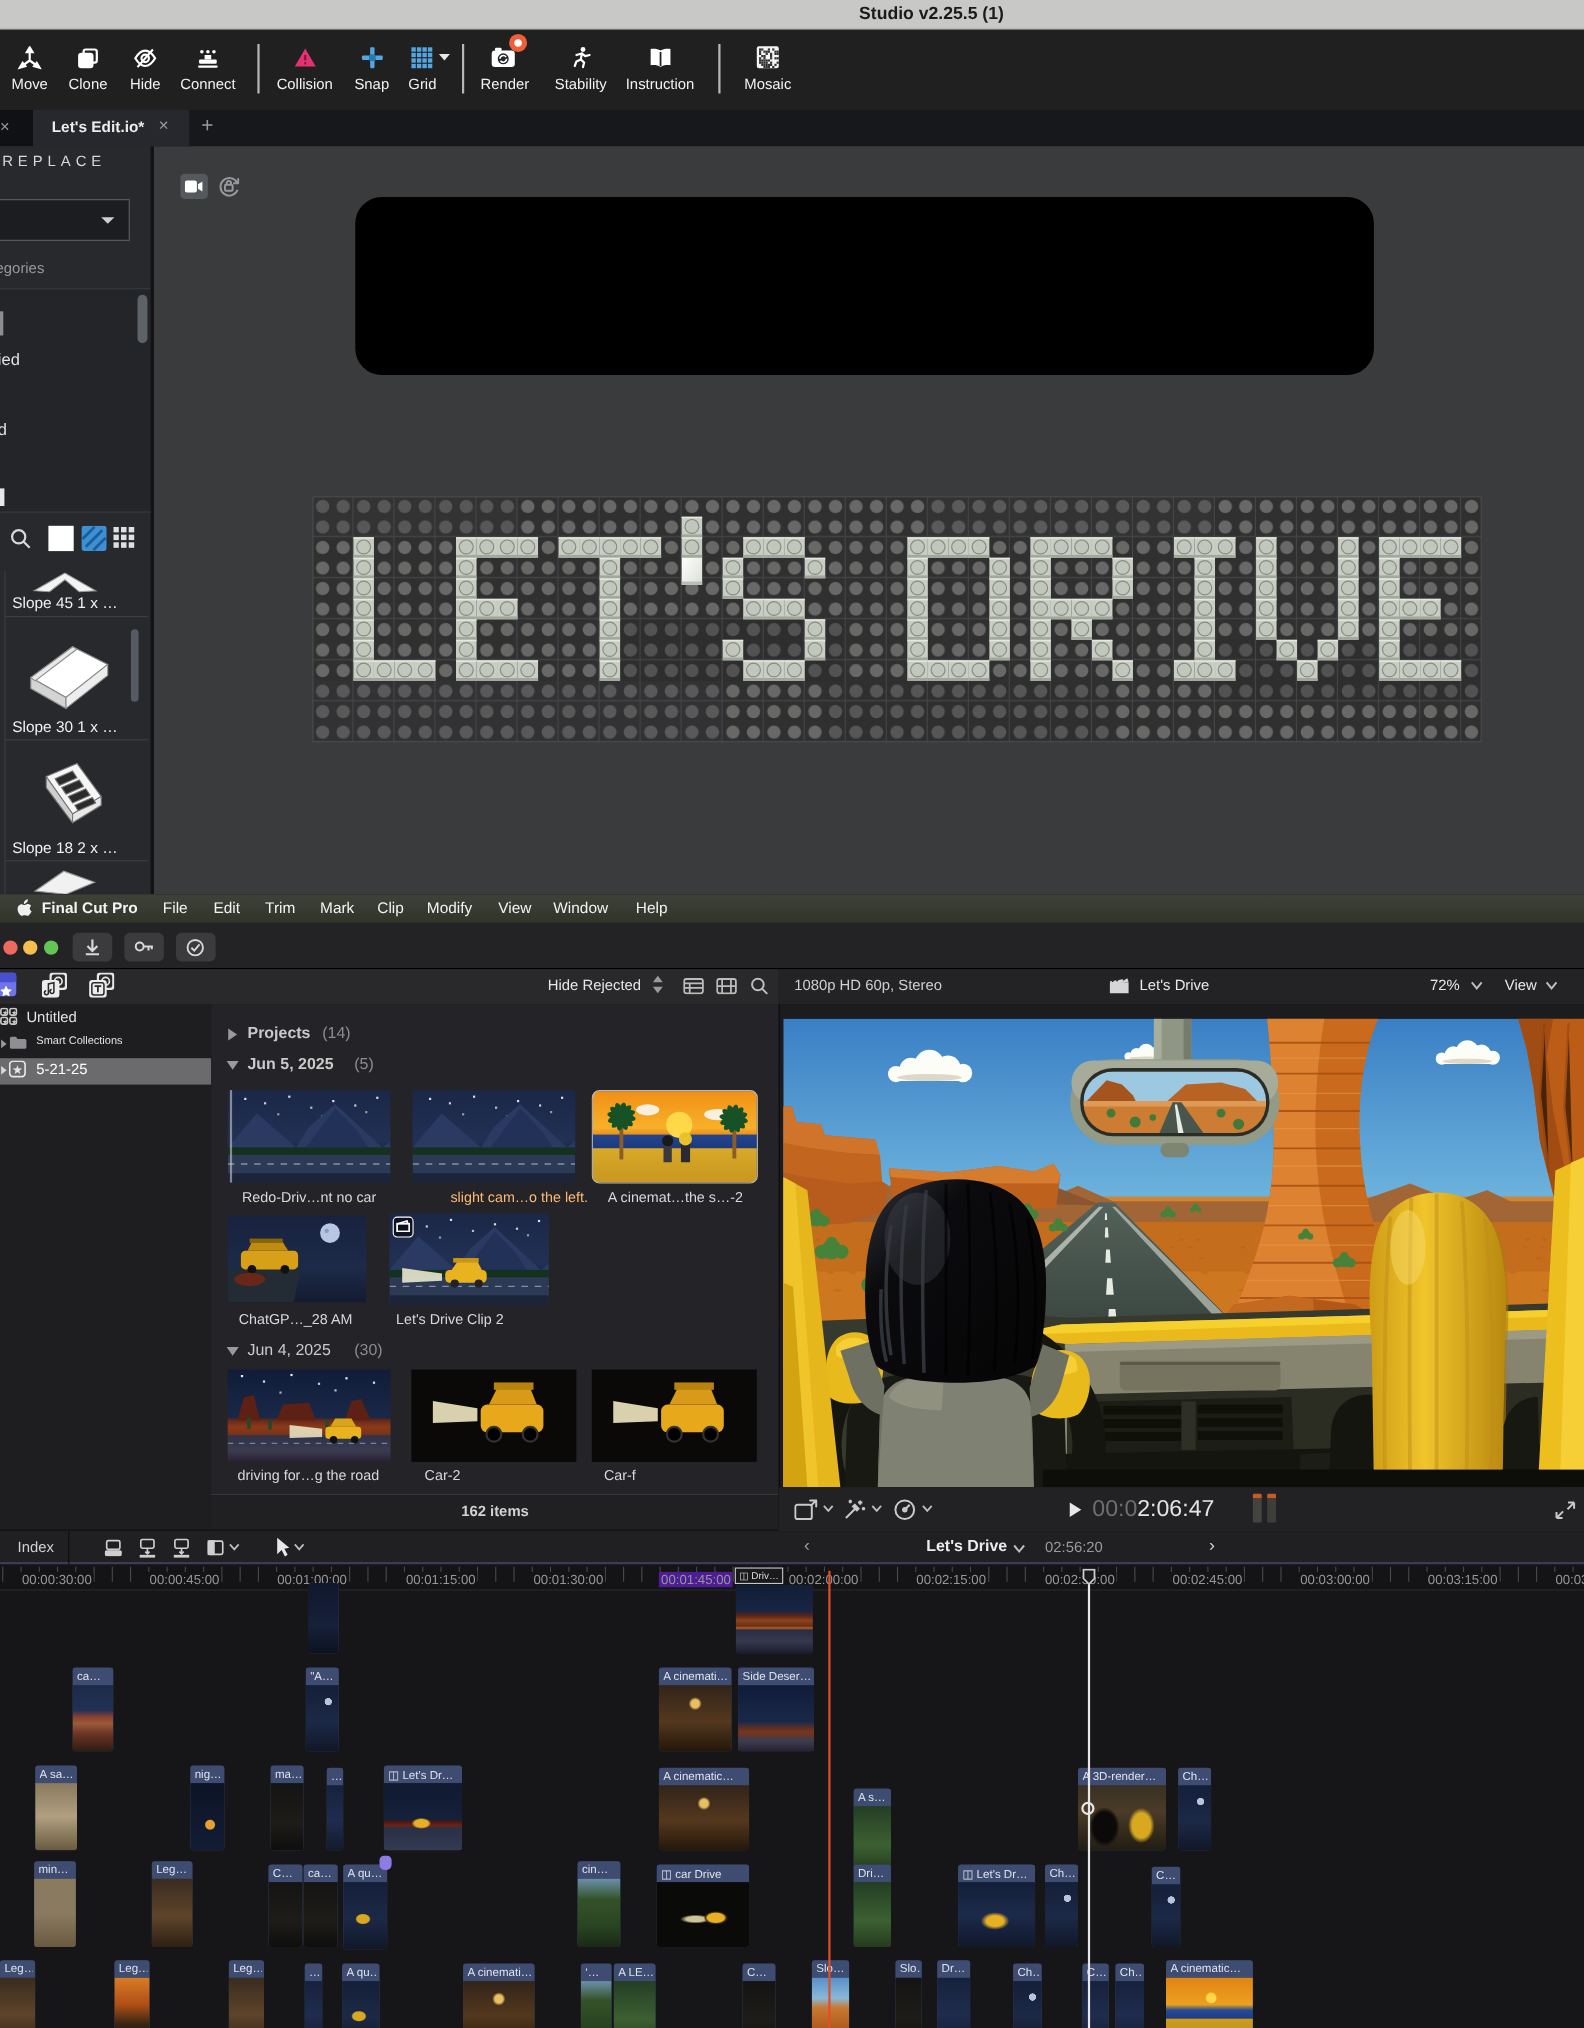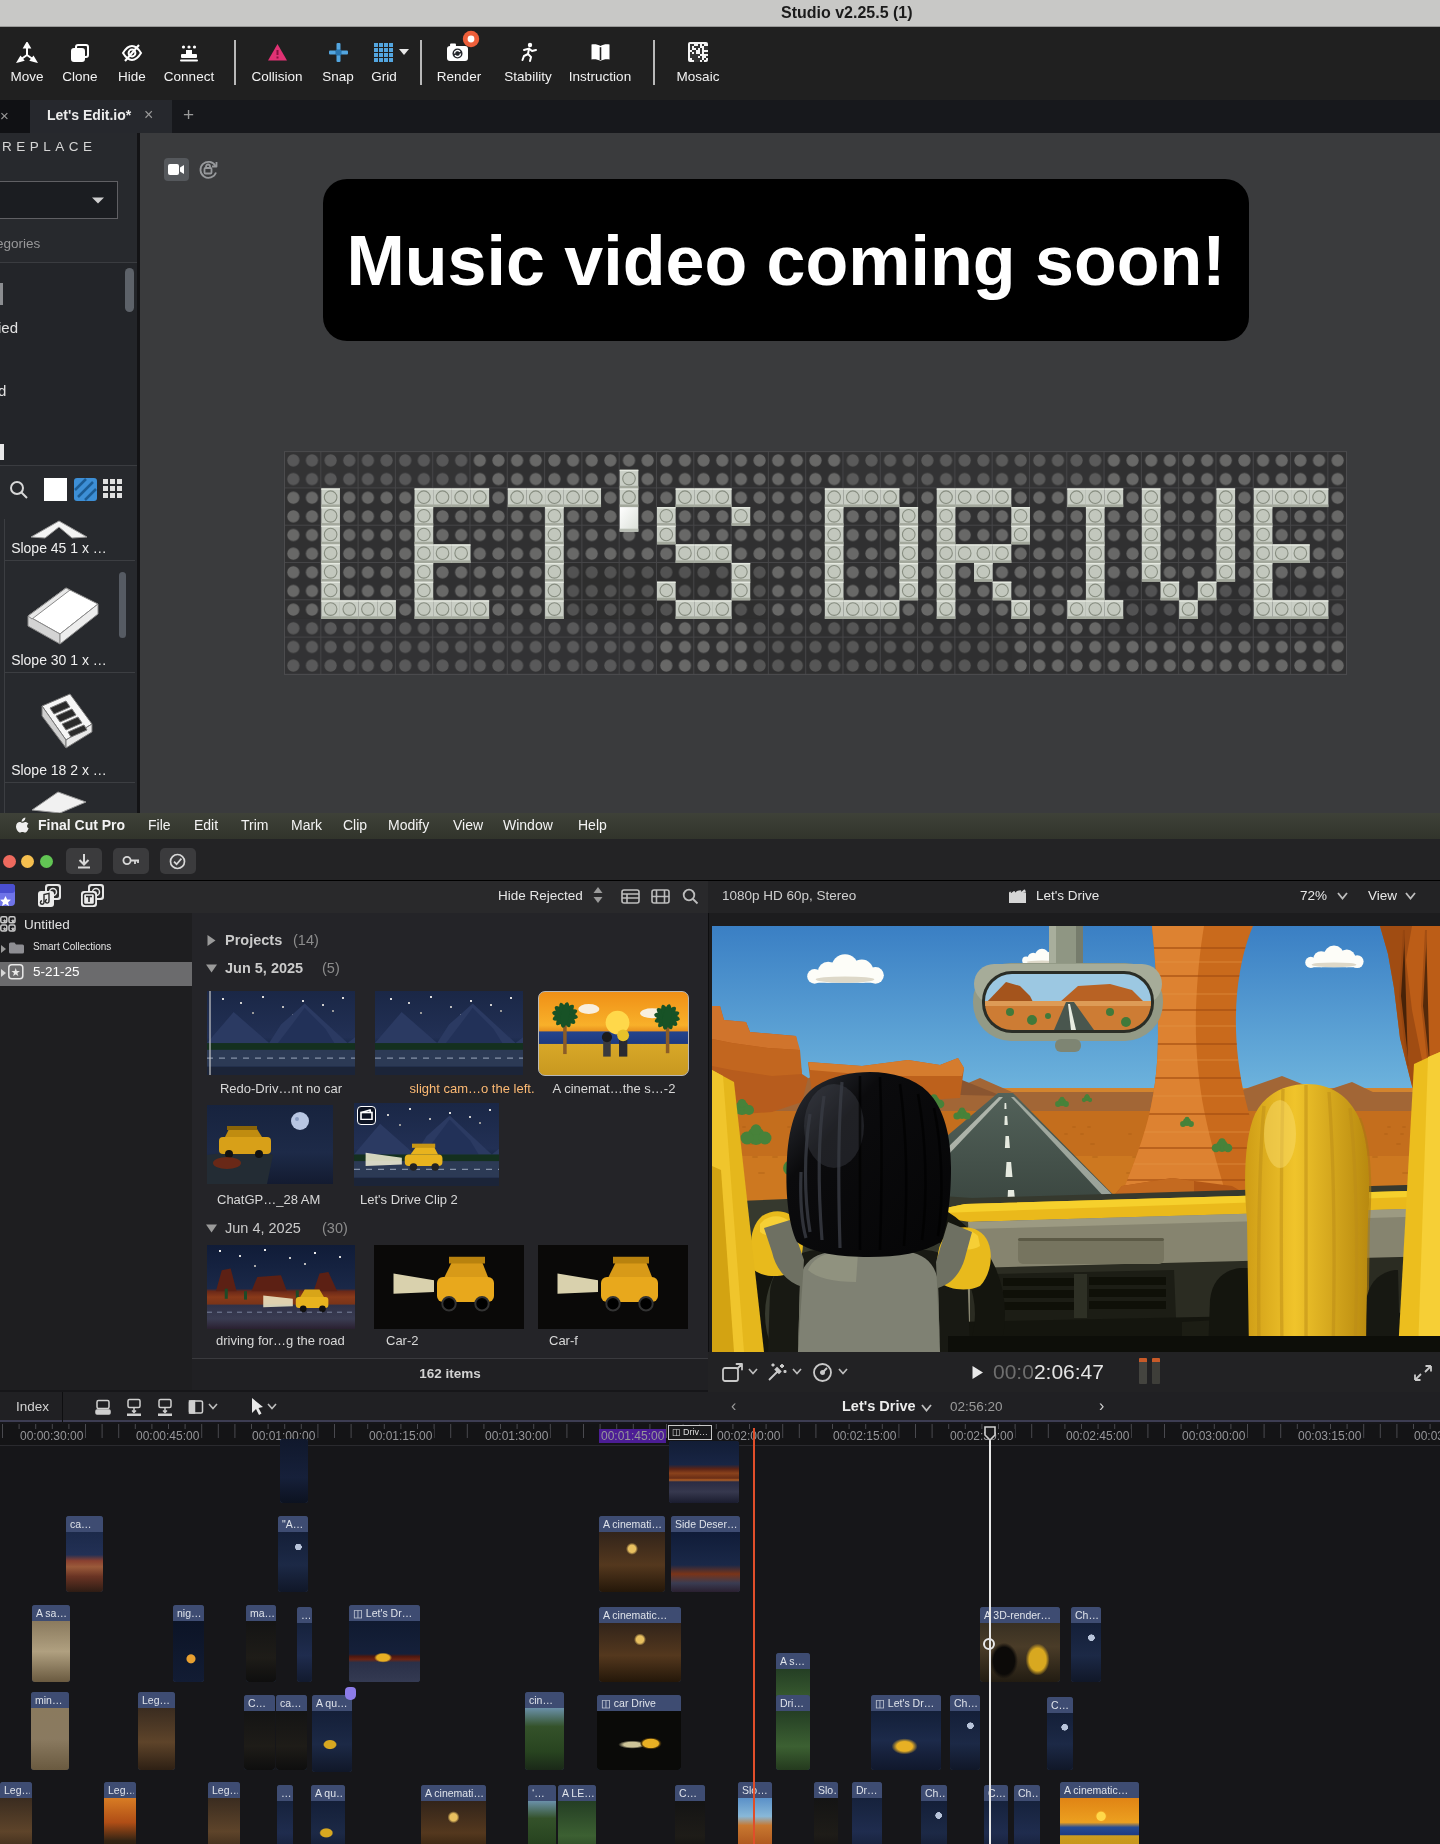--- a/index.html
+++ b/index.html
@@ -249,21 +249,20 @@
     </svg>
     <svg style="position:absolute;left:197px;top:159px" width="22" height="22" viewBox="0 0 22 22" xmlns="http://www.w3.org/2000/svg">
       <g fill="none" stroke="#97999c" stroke-width="1.8">
         <path d="M18.5 7 A8 8 0 1 0 19 13.5"></path>
         <path d="M19.5 3 V7.5 H15" stroke-linejoin="round"></path>
         <rect x="7.5" y="9" width="7" height="5.5" rx="1"></rect>
         <path d="M9 9 V7.5 A2 2 0 0 1 13 7.5 V9"></path>
       </g>
     </svg>
     <div class="abs" style="left:323px;top:179px;width:926px;height:162px;background:#000;border-radius:24px"></div>
-    <div class="txt" style="left:786px;top:221px;transform:translateX(-50%);font-size:70px;font-weight:bold;color:#fff">Music video coming soon!</div>
     <svg style="position:absolute;left:283px;top:450px" width="1065" height="226" viewBox="-1 -1 1065.05 225.80" xmlns="http://www.w3.org/2000/svg">
       <defs>
         <pattern id="studs" width="18.65" height="18.65" patternUnits="userSpaceOnUse">
           <circle cx="9.32" cy="9.32" r="6.1" fill="#686867"></circle>
         </pattern>
         <pattern id="gridl" width="37.3" height="37.3" patternUnits="userSpaceOnUse">
           <path d="M 36.8 0 V 37.3 M 0 36.8 H 37.3" stroke="#454547" stroke-width="1" fill="none"></path>
         </pattern>
         <linearGradient id="wt" x1="0" y1="0" x2="1" y2="1">
           <stop offset="0" stop-color="#ffffff"></stop>
@@ -1968,21 +1967,21 @@
     <div class="abs" style="left:349px;top:792px;width:71px;height:77px;border-radius:3px;overflow:hidden;background:#32405e">
       <div class="abs" style="left:0;top:0;width:71px;height:16px;background:#3e4c72"></div>
       <div class="txt" style="left:4px;top:2px;font-size:10.5px;color:#dfe3ea;max-width:65px;overflow:hidden">◫ Let's Dr…</div>
       <div class="abs" style="left:0;top:16px;width:71px;height:61px;background:radial-gradient(ellipse 9px 5px at 48% 60%, #e8b024 0 70%, transparent 100%),linear-gradient(#101a30 0%,#15203a 54%,#4e1810 58%,#6a2414 63%,#2a3048 68%,#343a52 100%)"></div>
     </div>
     <div class="abs" style="left:599px;top:794px;width:82px;height:75px;border-radius:3px;overflow:hidden;background:#32405e">
       <div class="abs" style="left:0;top:0;width:82px;height:16px;background:#3e4c72"></div>
       <div class="txt" style="left:4px;top:2px;font-size:10.5px;color:#dfe3ea;max-width:76px;overflow:hidden">A cinematic…</div>
       <div class="abs" style="left:0;top:16px;width:82px;height:59px;background:radial-gradient(circle 6px at 50% 28%, #e8c060 0 60%, transparent 100%),linear-gradient(#32241a,#54381e 55%,#241709)"></div>
     </div>
-    <div class="abs" style="left:776px;top:840px;width:34px;height:75px;border-radius:3px;overflow:hidden;background:#32405e">
+    <div class="abs" style="left:776px;top:813px;width:34px;height:75px;border-radius:3px;overflow:hidden;background:#32405e">
       <div class="abs" style="left:0;top:0;width:34px;height:16px;background:#3e4c72"></div>
       <div class="txt" style="left:4px;top:2px;font-size:10.5px;color:#dfe3ea;max-width:28px;overflow:hidden">A s…</div>
       <div class="abs" style="left:0;top:16px;width:34px;height:59px;background:linear-gradient(#243e24,#3c6032 60%,#243a1e)"></div>
     </div>
     <div class="abs" style="left:980px;top:794px;width:80px;height:75px;border-radius:3px;overflow:hidden;background:#32405e">
       <div class="abs" style="left:0;top:0;width:80px;height:16px;background:#3e4c72"></div>
       <div class="txt" style="left:4px;top:2px;font-size:10.5px;color:#dfe3ea;max-width:74px;overflow:hidden">A 3D-render…</div>
       <div class="abs" style="left:0;top:16px;width:80px;height:59px;background:radial-gradient(ellipse 12px 16px at 72% 62%, #d8a820 0 70%, transparent 100%),radial-gradient(ellipse 14px 18px at 30% 64%, #0c0a08 0 75%, transparent 100%),linear-gradient(#383022 0%,#4a3c28 40%,#221c12 100%)"></div>
     </div>
     <div class="abs" style="left:1071px;top:794px;width:30px;height:75px;border-radius:3px;overflow:hidden;background:#32405e">

